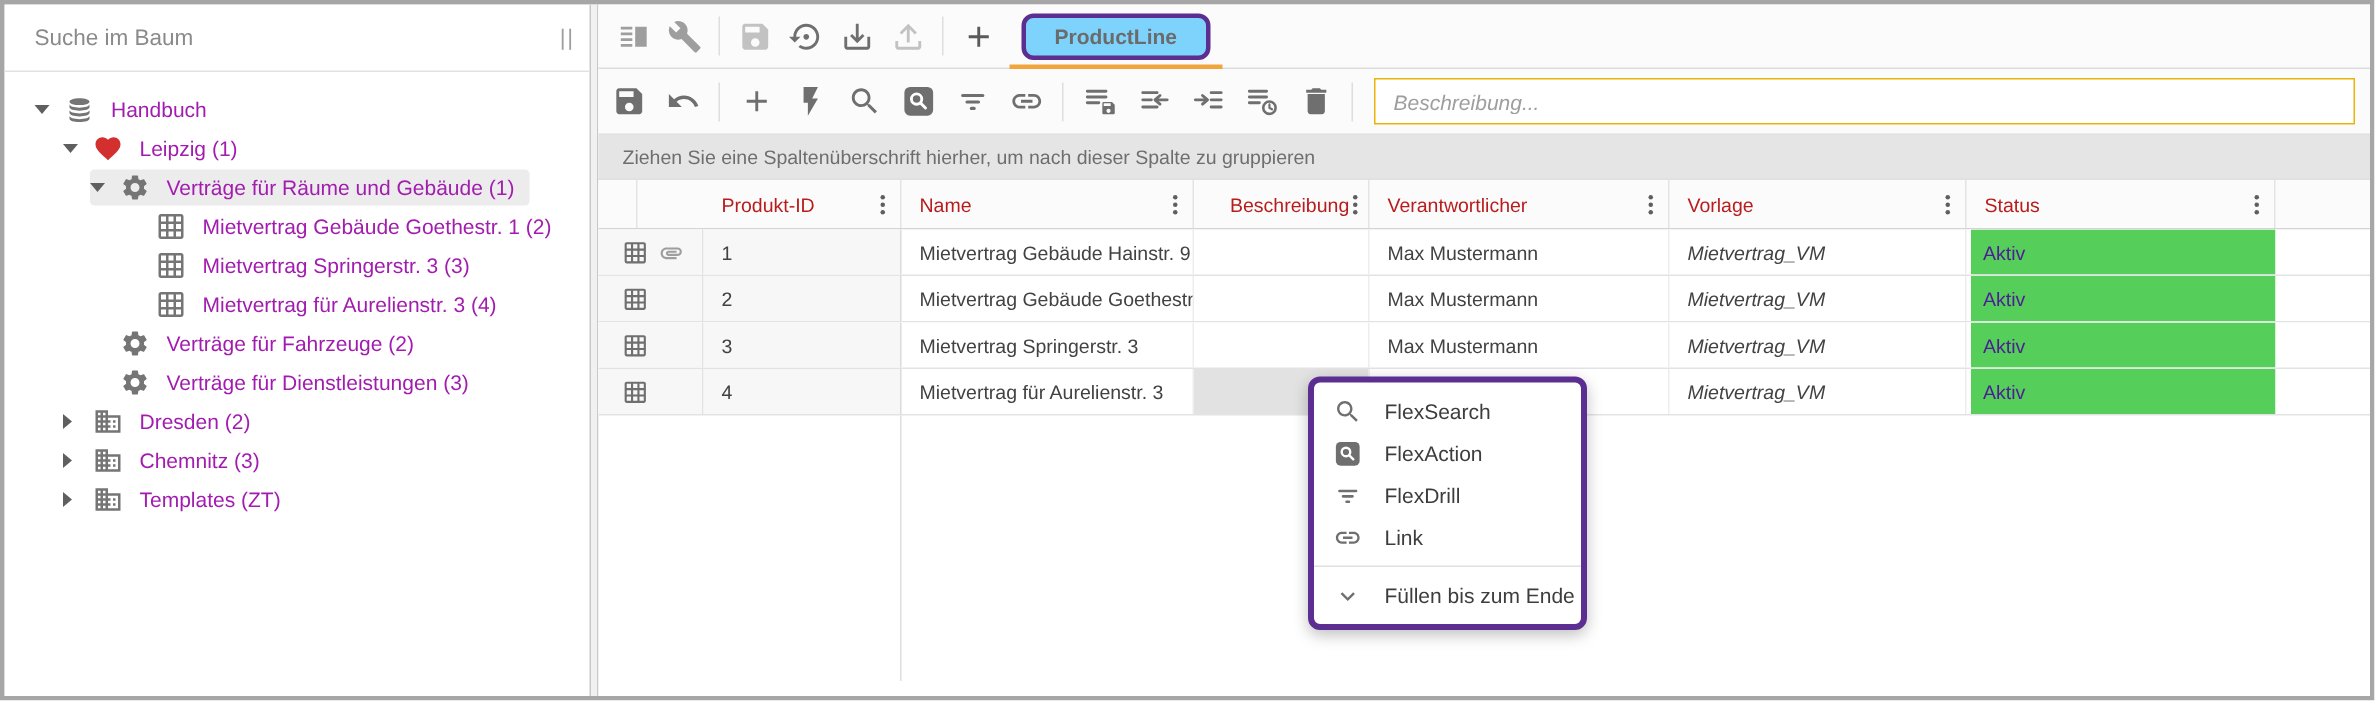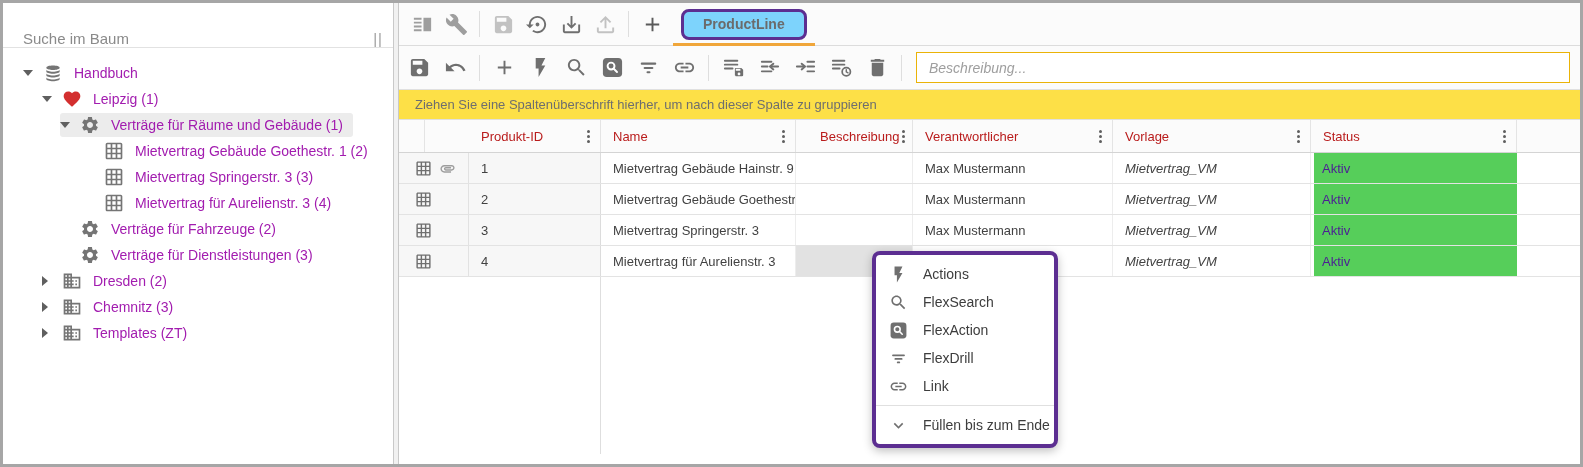--- a/index.html
+++ b/index.html
@@ -1,21 +1,21 @@
 <!DOCTYPE html>
 <html><head>
 <meta charset="utf-8">
 <style>
   * { margin:0; padding:0; box-sizing:border-box; }
   body { font-family:"Liberation Sans", sans-serif; background:#fff; }
   .frame { width:1583px; height:467px; border:3px solid #a6a6a6; display:flex; background:#fff; overflow:hidden; position:relative; }
 
   
   .sidebar { width:391px; border-right:1px solid #c9c9c9; display:flex; flex-direction:column; background:#fff; flex:none; }
-  .search-row { height:45px; border-bottom:1px solid #e2e2e2; display:flex; align-items:flex-end; padding:0 6px 0 20px;gap:36px; }
+  .search-row { height:45px; border-bottom:1px solid #e2e2e2; display:flex; align-items:center; padding:0 6px 0 20px;gap:36px; }
   .search-input { flex:1; border:none; outline:none; font-size:15px; color:#616161; font-family:"Liberation Sans",sans-serif; background:transparent; }
   .search-input::placeholder { color:#8a8a8a; opacity:1; }
   .split-handle { color:#9e9e9e; font-size:15px; letter-spacing:1px; cursor:col-resize; padding:0 4px; }
   .tree { padding-top:12px; font-size:14px; color:#a21caf; }
   .titem { height:26px; display:flex; align-items:center; cursor:pointer; }
   .lvl0 { padding-left:20px; } .lvl1 { padding-left:39px; } .lvl2 { padding-left:57px; } .lvl3 { padding-left:101px; }
   .tcontent { display:flex; align-items:center; height:24px; border-radius:3px; padding-right:10px; }
   .titem.selected .tcontent { background:#ececec; }
   .arrslot { width:20px; display:flex; align-items:center; justify-content:flex-start; flex:none; }
   .arr-d { width:0; height:0; border-left:5px solid transparent; border-right:5px solid transparent; border-top:6px solid #5f5f5f; }
@@ -33,21 +33,21 @@
   .tb2 .tbtn { width:36px; }
   .tbtn svg { width:23px; height:23px; }
   .ic-g { color:#9e9e9e; } .ic-d { color:#6f6f6f; } .ic-dd { color:#5a5a5a; } .ic-dis { color:#c2c2c2; }
   .vdiv { width:1px; height:26px; background:#dedede; margin:0 6px; flex:none; }
   .tabwrap { position:relative; margin-left:4px; height:43px; display:flex; align-items:center; padding:0 8px; flex:none; }
   .tab { height:31px; border:3px solid #5c2e91; border-radius:8px; background:#7dd3fc; padding:0 19px; display:flex; align-items:center; font-size:14px; font-weight:bold; color:#6b6b6b; cursor:pointer; }
   .tab-underline { position:absolute; left:0; right:0; bottom:0; height:3px; background:#f0a63a; }
   .desc-input { flex:1; height:31px; border:1px solid #eab308; background:#fff; margin:0 10px 0 8px; padding-left:12px; font-style:italic; font-size:14px; color:#757575; font-family:"Liberation Sans",sans-serif; outline:none; }
   .desc-input::placeholder { color:#9e9e9e; font-style:italic; opacity:1; }
 
-  .groupbar { height:30px; border-bottom:1px solid #e0e0e0; background:#fde047; display:flex; align-items:center; padding-left:16px; font-size:13px; color:#6e6e6e; flex:none; }
+  .groupbar { height:30px; border-bottom:1px solid #e0e0e0; background:#e5e5e5; display:flex; align-items:center; padding-left:16px; font-size:13px; color:#6e6e6e; flex:none; }
 
   
   .ghead { height:33px; display:flex; background:#fbfbfb; border-bottom:1px solid #d4d4d4; color:#b91c1c; font-size:13px; flex:none; }
   .hcell { display:flex; align-items:center; border-right:1px solid #e4e4e4; padding-left:12px; cursor:pointer; }
   .hcell .lbl { flex:1; }
   .hc0 { width:26px; padding-left:0; } .hc1 { width:176px; padding-left:56px; } .hc2 { width:195px; } .hc3 { width:117px; }
   .hc4 { width:200px; } .hc5 { width:198px; } .hc6 { width:206px; }
   .hfill { flex:1; border-right:none; }
   .dots { display:flex; flex-direction:column; gap:2px; margin-right:8px; padding:2px; cursor:pointer; }
   .dots i { width:3px; height:3px; border-radius:50%; background:#5f5f5f; }
@@ -544,26 +544,20 @@
 
     <div class="grid-rest">
       <div class="frozen-line"></div>
     </div>
 
   </div>
 
   <div class="cmenu">
     <div class="mitem">
       <svg viewBox="0 0 24 24">
-          <use href="#i-flash"></use>
-        </svg>
-      <span>Actions</span>
-    </div>
-    <div class="mitem">
-      <svg viewBox="0 0 24 24">
           <use href="#i-search"></use>
         </svg>
       <span>FlexSearch</span>
     </div>
     <div class="mitem">
       <svg viewBox="0 0 24 24">
           <use href="#i-flexaction"></use>
         </svg>
       <span>FlexAction</span>
     </div>

